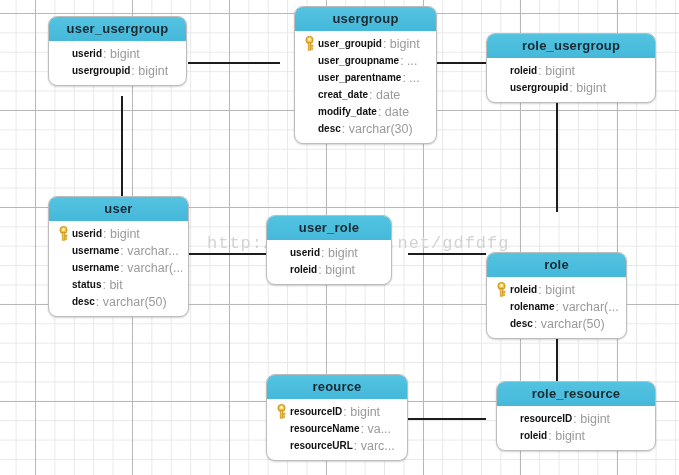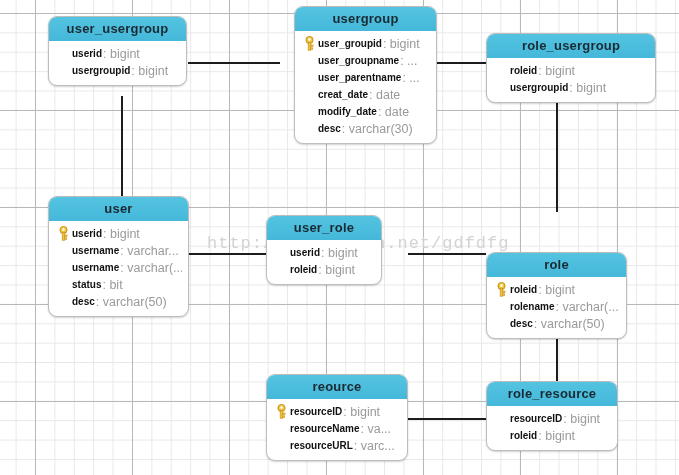--- a/index.html
+++ b/index.html
@@ -220,21 +220,21 @@
         <span class="ftype">: bit</span>
       </div>
       <div class="field-row">
         <span class="key-slot"></span>
         <span class="fname">desc</span>
         <span class="ftype">: varchar(50)</span>
       </div>
     </div>
   </div>
 
-  <div class="table-box" style="left:266px; top:215px; width:116px;">
+  <div class="table-box" style="left:266px; top:215px; width:126px;">
     <div class="tbl-header">user_role</div>
     <div class="tbl-body">
       <div class="field-row">
         <span class="key-slot"></span>
         <span class="fname">userid</span>
         <span class="ftype">: bigint</span>
       </div>
       <div class="field-row">
         <span class="key-slot"></span>
         <span class="fname">roleid</span>
@@ -294,21 +294,21 @@
         <span class="ftype">: va...</span>
       </div>
       <div class="field-row">
         <span class="key-slot"></span>
         <span class="fname">resourceURL</span>
         <span class="ftype">: varc...</span>
       </div>
     </div>
   </div>
 
-  <div class="table-box" style="left:486px; top:381px; width:132px;">
+  <div class="table-box" style="left:496px; top:381px; width:160px;">
     <div class="tbl-header">role_resource</div>
     <div class="tbl-body">
       <div class="field-row">
         <span class="key-slot"></span>
         <span class="fname">resourceID</span>
         <span class="ftype">: bigint</span>
       </div>
       <div class="field-row">
         <span class="key-slot"></span>
         <span class="fname">roleid</span>

